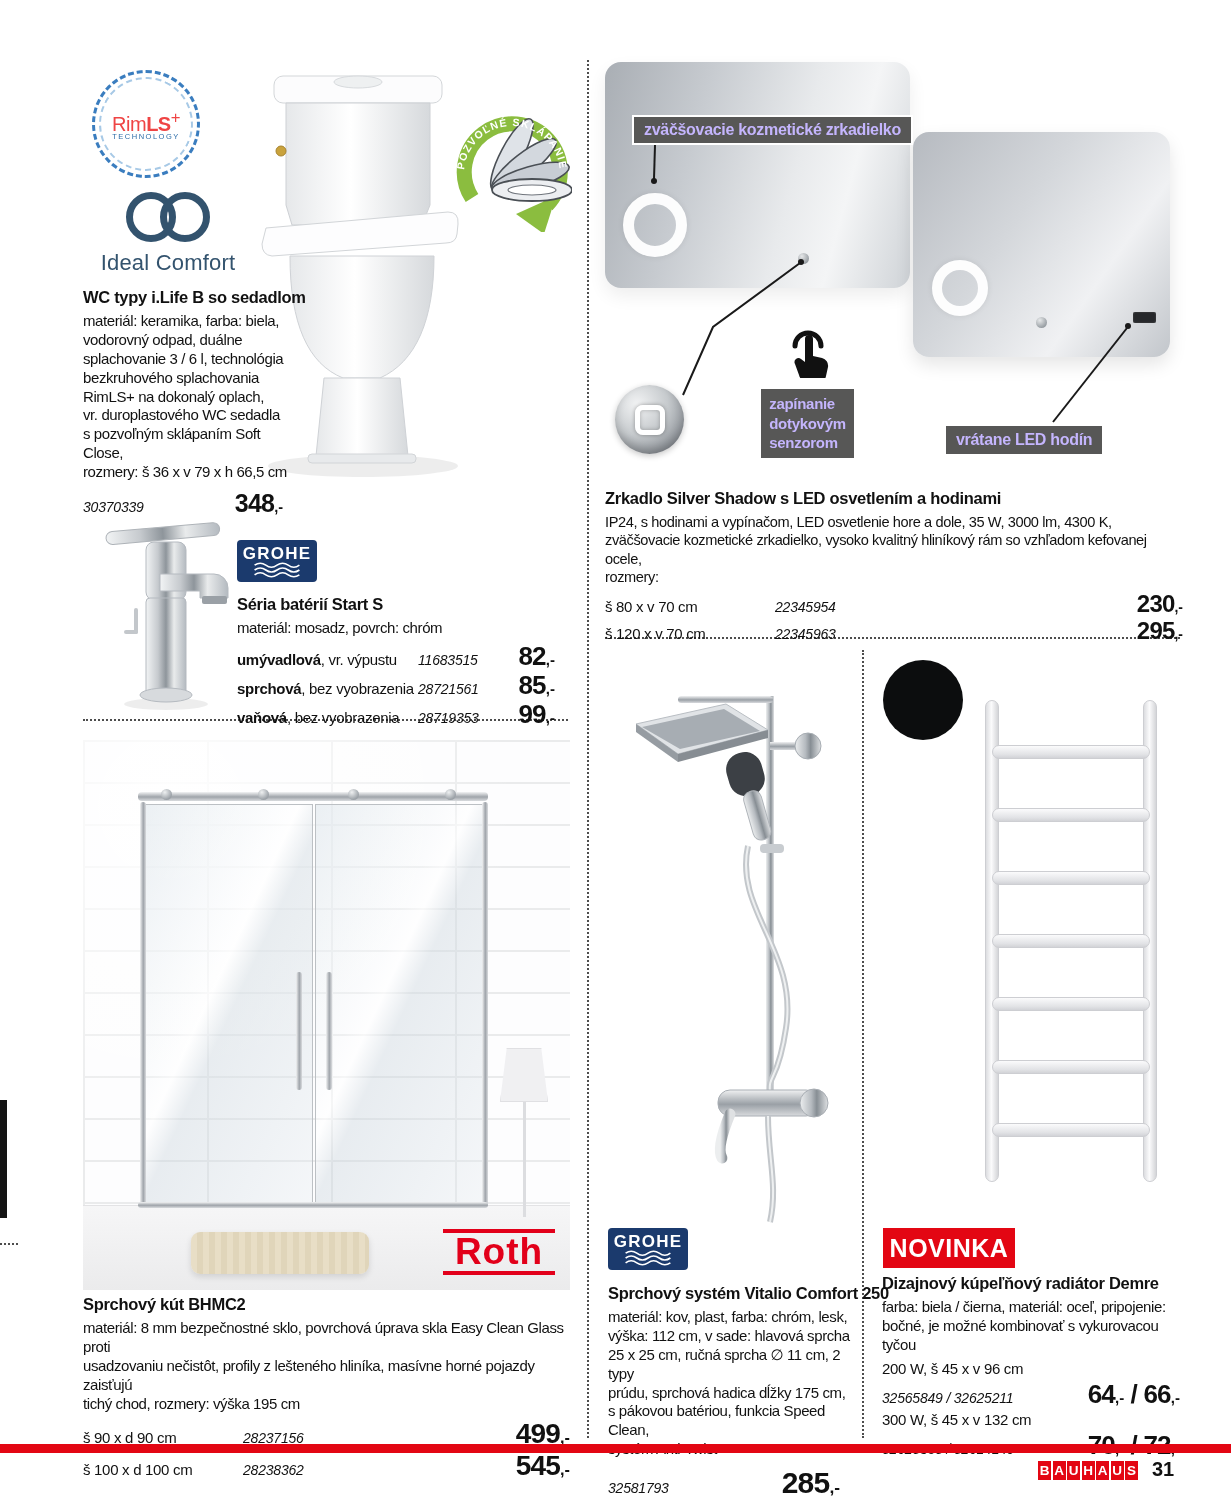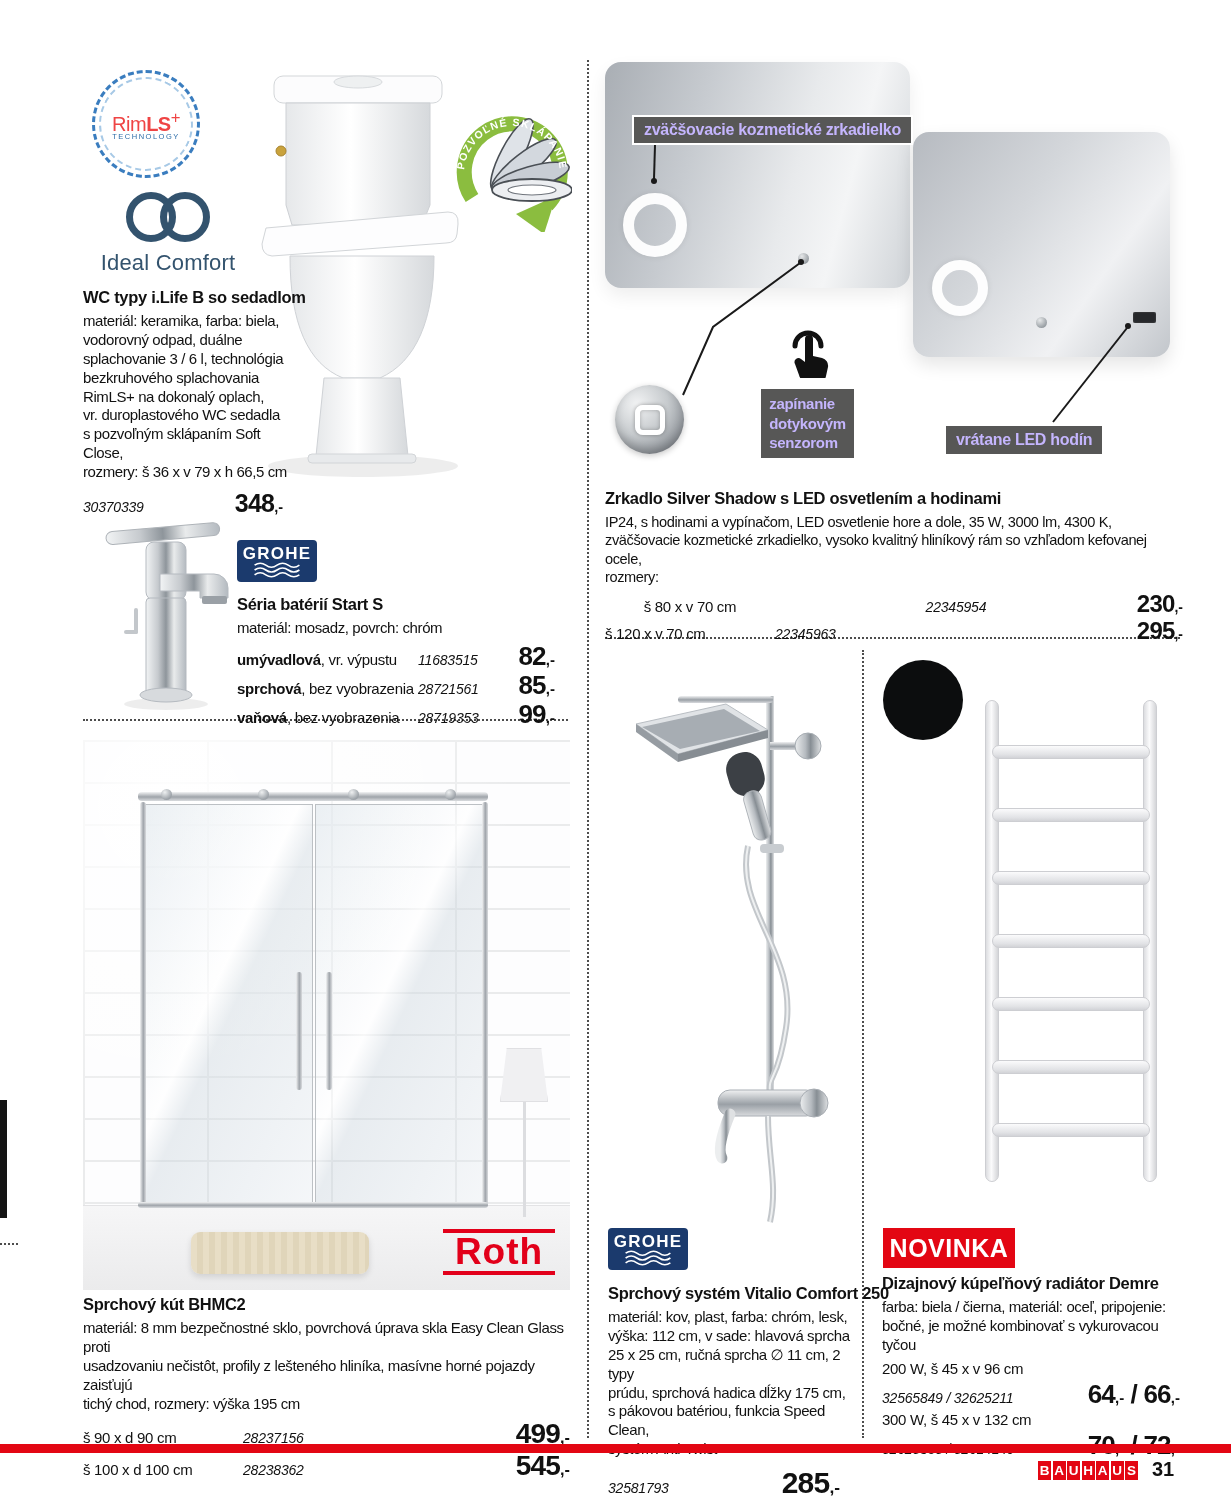--- a/index.html
+++ b/index.html
@@ -334,21 +334,21 @@
 
   <div class="badge badge3" style="left:946px; top:426px;">
     <span>vrátane LED hodín</span>
   </div>
 
   <div class="abs" style="left:605px; top:489px; width:578px;">
     <div class="title">Zrkadlo Silver Shadow s LED osvetlením a hodinami</div>
     <div class="desc" style="font-size:14.6px;">IP24, s hodinami a vypínačom, LED osvetlenie hore a dole, 35 W, 3000 lm, 4300 K,
 zväčšovacie kozmetické zrkadielko, vysoko kvalitný hliníkový rám so vzhľadom kefovanej ocele,
 rozmery:</div>
-    <div class="prow" style="grid-template-columns:170px 1fr auto; margin-top:5px;text-align:center;">
+    <div class="prow" style="grid-template-columns:170px 1fr auto; margin-top:5px;">
       <span class="sz">š 80 x v 70 cm</span>
       <span class="art">22345954</span>
       <span class="price" style="font-size:24px;">230<span class="psuf">,-</span></span>
     </div>
     <div class="prow" style="grid-template-columns:170px 1fr auto; margin-top:3px;">
       <span class="sz">š 120 x v 70 cm</span>
       <span class="art">22345963</span>
       <span class="price" style="font-size:24px;">295<span class="psuf">,-</span></span>
     </div>
   </div>

